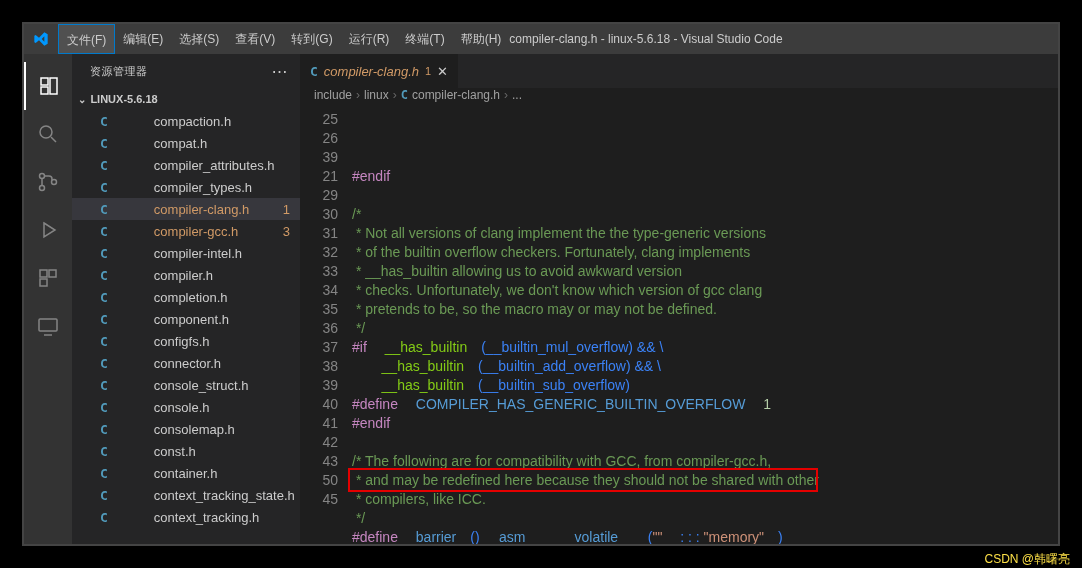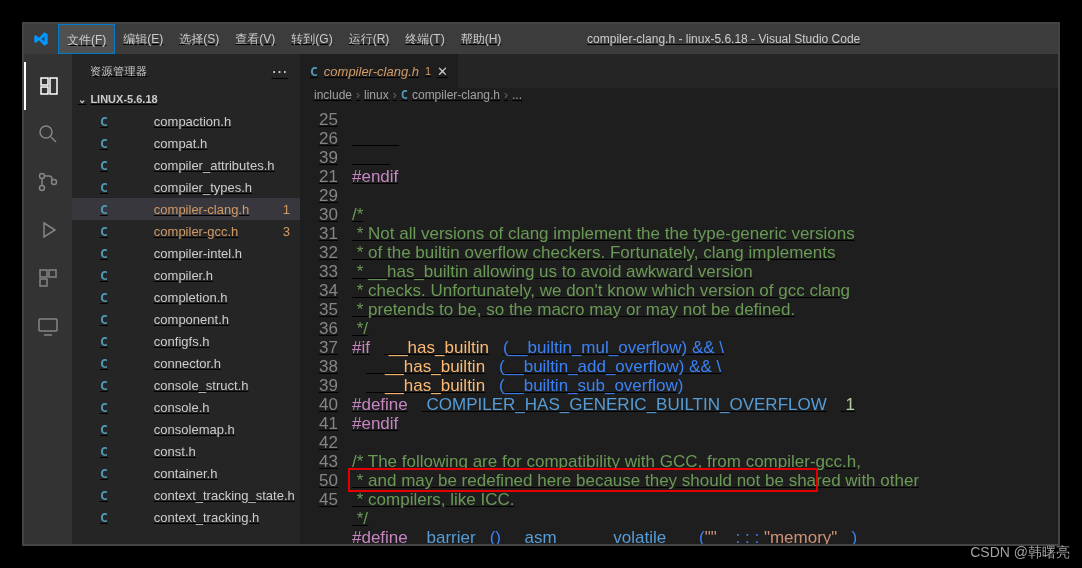--- a/index.html
+++ b/index.html
@@ -1,24 +1,24 @@
 <!DOCTYPE html>
 <html><head>
 <meta charset="utf-8">
 <style>
 * { margin:0; padding:0; box-sizing:border-box; font-family:"Segoe UI","Microsoft YaHei",sans-serif; }
 body { background:#000; width:1082px; height:568px; overflow:hidden; position:relative; }
-.frame { position:absolute; left:22px; top:22px; width:1038px; height:524px; border:2px solid #444; background:#252526; display:flex; flex-direction:column;text-decoration:underline; }
+.frame { position:absolute; left:22px; top:22px; width:1038px; height:524px; border:2px solid #444; background:#252526; display:flex; flex-direction:column; }
 .titlebar { height:30px; background:#3c3c3c; display:flex; align-items:center; font-size:12px; color:#ccc; }
 .vsicon { width:34px; display:flex; justify-content:center; }
 .vsicon svg { width:16px; height:16px; }
 .menu { display:flex; }
 .menu-item { padding:0 8px; height:30px; line-height:30px; cursor:pointer; }
 .menu-item.active { border:1px solid #007acc; background:#505050; }
-.titletext { flex:1; text-align:center; color:#ccc; }
+.titletext { flex:1; color:#ccc; }
 .body { flex:1; display:flex; min-height:0; }
 .activitybar { width:48px; background:#333333; display:flex; flex-direction:column; align-items:center; padding-top:8px; }
 .activitybar .ab-item { width:48px; height:48px; display:flex; align-items:center; justify-content:center; color:#858585; cursor:pointer; }
 .activitybar .ab-item.active { color:#fff; border-left:2px solid #fff; }
 .activitybar svg { width:24px; height:24px; }
 .sidebar { width:228px; background:#252526; color:#ccc; display:flex; flex-direction:column; font-size:13px; min-height:0; }
 .side-title { height:34px; display:flex; align-items:center; justify-content:space-between; padding:0 12px 0 18px; font-size:11px; letter-spacing:0.5px;gap:40px; }
 .dots { color:#ccc; font-size:16px; cursor:pointer; }
 .side-section { height:22px; display:flex; align-items:center; padding-left:6px; font-size:11px; font-weight:bold; }
 .side-section .chev { margin-right:4px; font-size:10px; }
@@ -32,34 +32,34 @@
 .editor { flex:1; background:#1e1e1e; display:flex; flex-direction:column; min-height:0; min-width:0; }
 .tabs { height:34px; background:#252526; display:flex; align-items:stretch; }
 .tab { background:#1e1e1e; display:flex; align-items:center; padding:0 10px; gap:6px; font-size:13px; cursor:pointer; }
 .tab .cicon { color:#519aba; font-weight:bold; font-family:Consolas,monospace; }
 .tab .tabname { color:#d19a66; font-style:italic; }
 .tab .tabnum { color:#d19a66; font-size:11px; }
 .tab .close { color:#ccc; cursor:pointer; }
 .breadcrumb { height:22px; display:flex; align-items:flex-start; padding-left:14px; font-size:12px; color:#a0a0a0; gap:4px; }
 .breadcrumb .cicon { color:#519aba; font-weight:bold; font-family:Consolas,monospace; }
 .breadcrumb .sep { color:#666; }
-.code { flex:1; display:flex; font-family:Consolas,"Courier New",monospace; font-size:17px; line-height:19px; overflow:hidden; position:relative; }
+.code { flex:1; display:flex; font-family:Consolas,"Courier New",monospace; font-size:14px; line-height:19px; overflow:hidden; position:relative; }
 .gutter { width:52px; text-align:right; color:#858585; padding-right:14px; user-select:none; }
 .gutter div { height:19px; }
 .lines { flex:1; position:relative; white-space:pre; }
 .lines div { height:19px; }
 .tk-c { color:#6a9955; } 
 .tk-p { color:#c586c0; } 
 .tk-f { color:#569cd6; } 
-.tk-m { color:#fdba74; } 
+.tk-m { color:#84cc16; } 
 .tk-n { color:#b5cea8; } 
 .tk-s { color:#ce9178; } 
 .tk-w { color:#3b82f6;padding-left:14px; } 
 .hlbox { position:absolute; border:2px solid #e40000; pointer-events:none; }
-.watermark { position:absolute; right:12px; bottom:6px; color:#a3a3a3; font-size:14px; font-family:"Microsoft YaHei",sans-serif; }
+.watermark { position:absolute; right:12px; bottom:0; color:#fde047; font-size:12px; font-family:"Microsoft YaHei",sans-serif; }
 </style>
 </head>
 <body>
 
 <div class="frame">
   <div class="titlebar">
     <div class="vsicon">
       <svg viewBox="0 0 24 24">
           <path fill="#0098ff" d="M17 2l5 3v14l-5 3-8-8-5 4-2-1V7l2-1 5 4 8-8zm0 6l-4 4 4 4V8z"></path>
         </svg>

